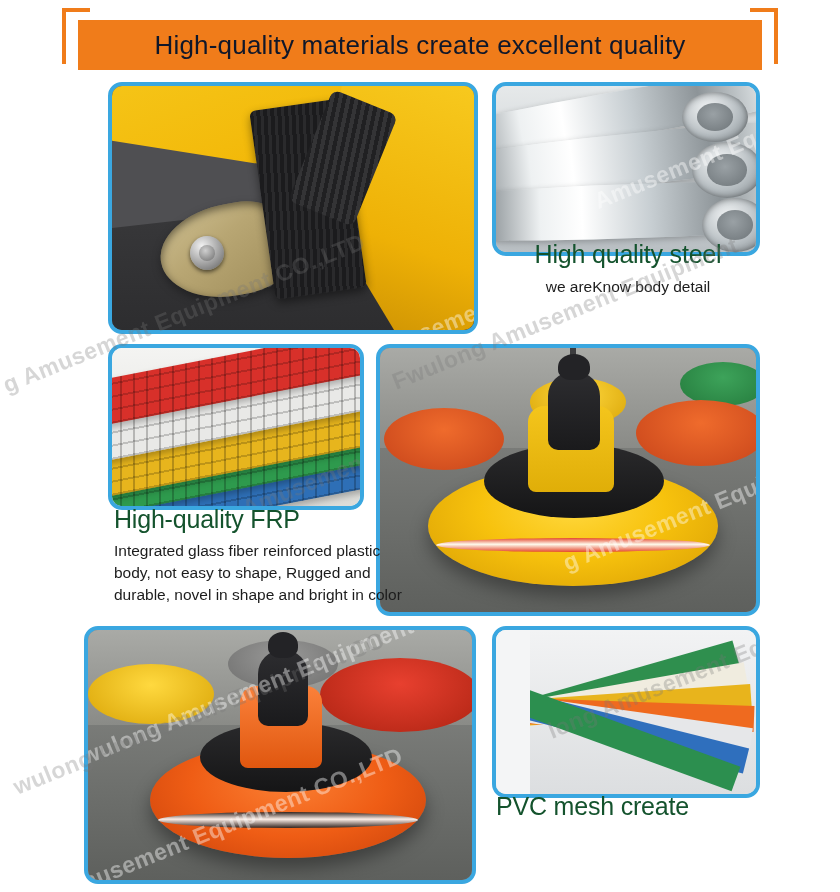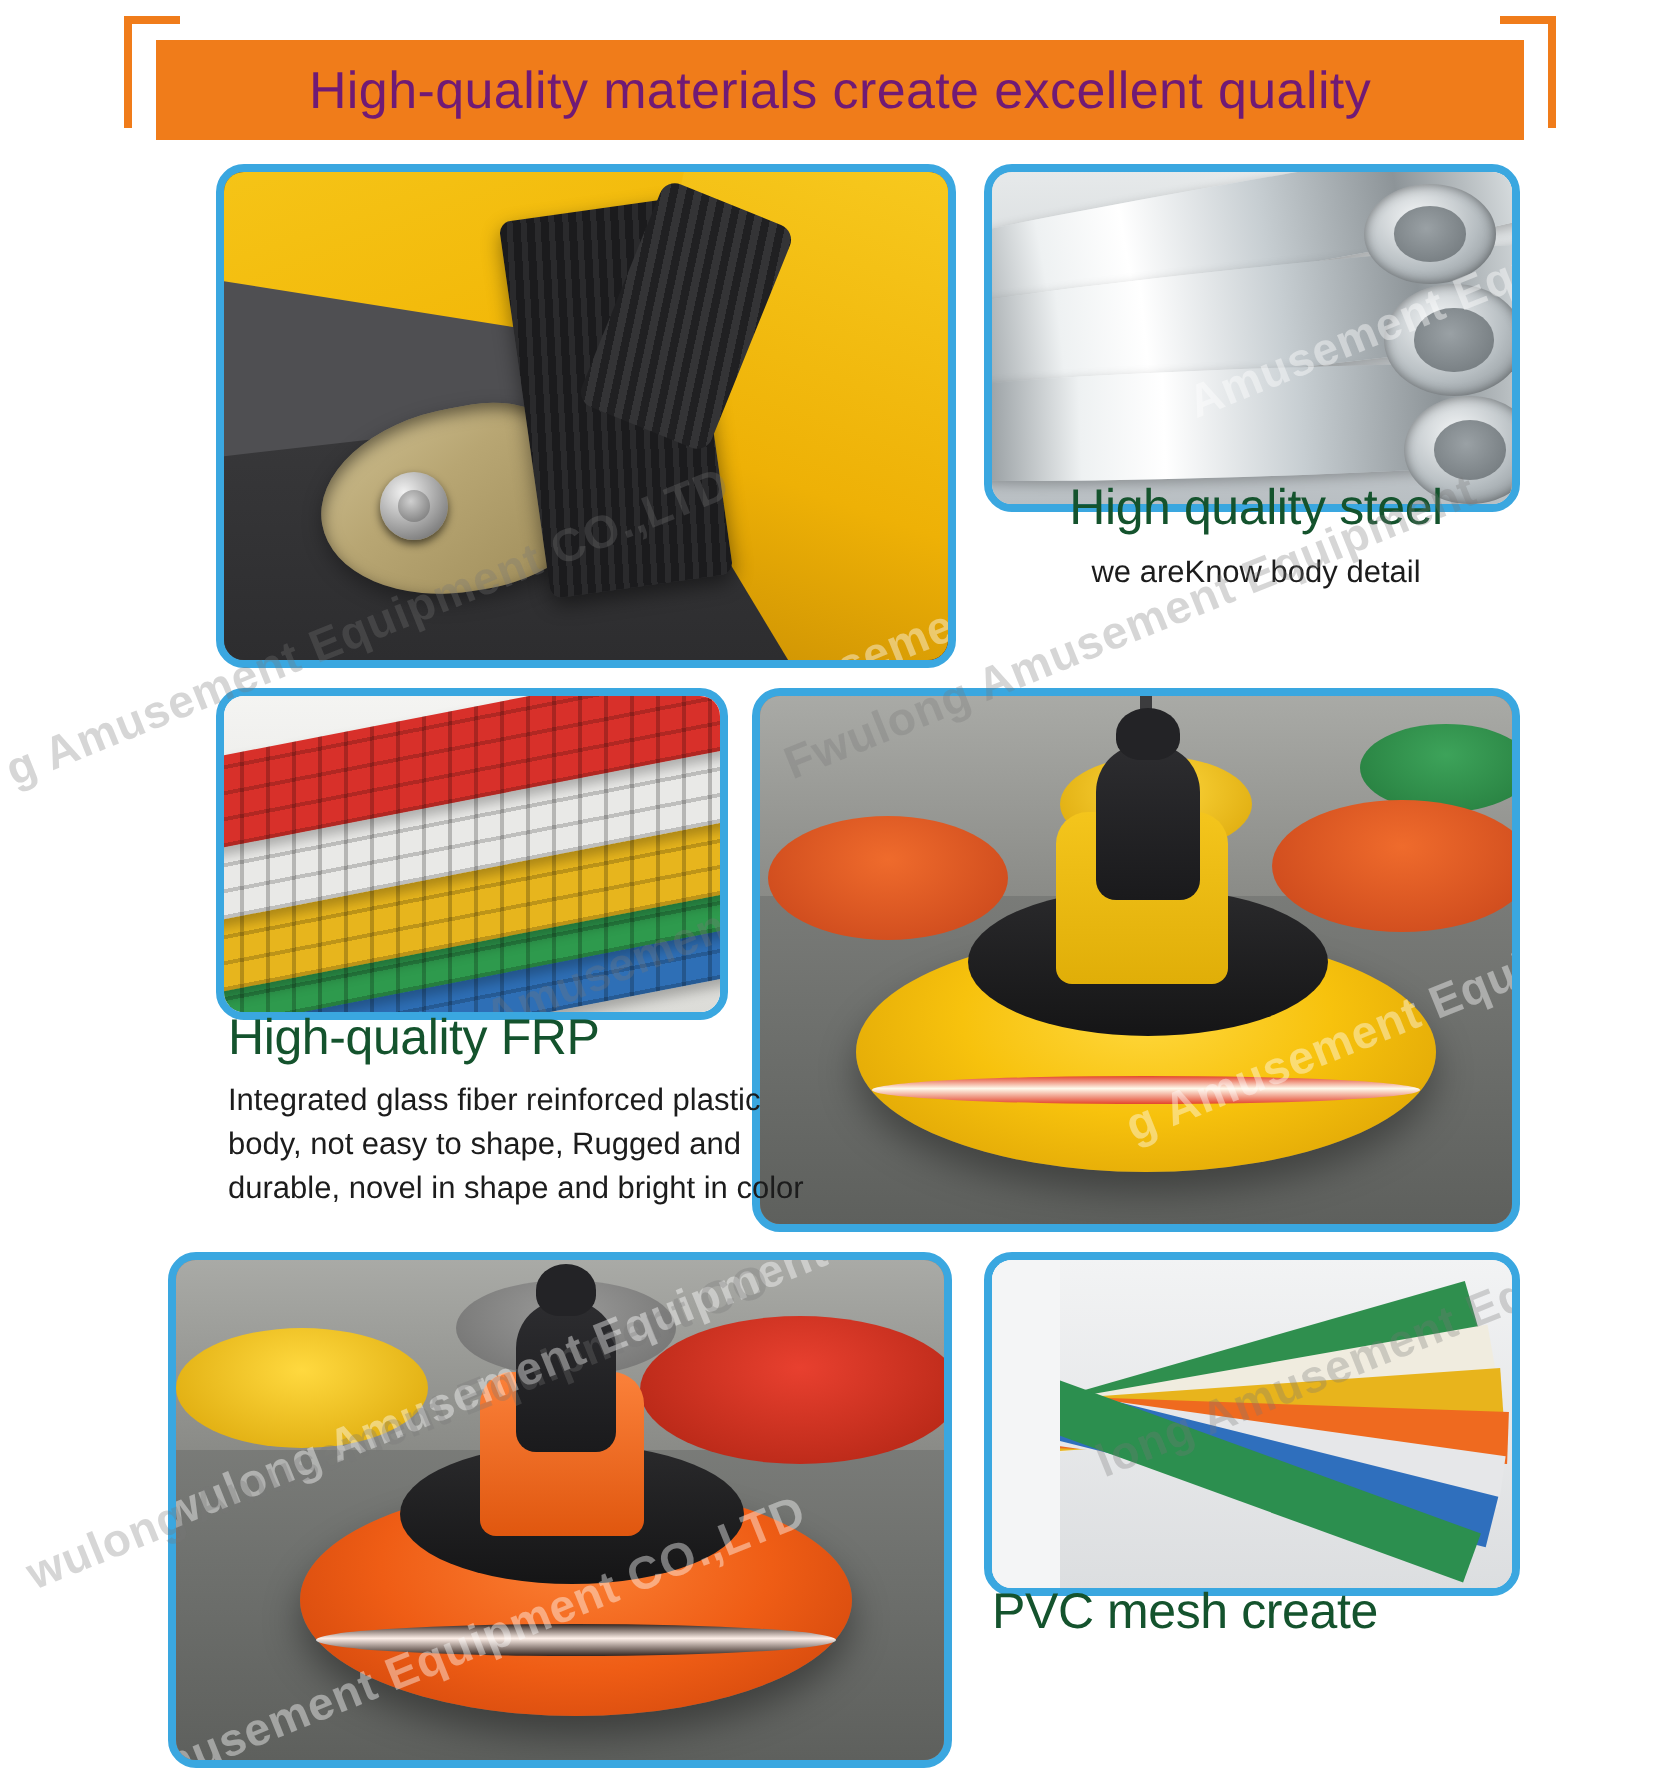--- a/index.html
+++ b/index.html
@@ -14,21 +14,21 @@
   .page{position:relative;width:840px;height:892px;}
 
   
   .banner{
     position:absolute;left:78px;top:20px;width:684px;height:50px;
     background:#f07c1a;
     display:flex;align-items:center;justify-content:center;
     box-sizing:border-box;
   }
   .banner-title{
-    color:#701a75;font-size:26px;letter-spacing:.2px;font-weight:400;
+    color:#0f172a;font-size:26px;letter-spacing:.2px;font-weight:400;
     white-space:nowrap;
   }
   .banner-deco{
     position:absolute;background:#f07c1a;
   }
   .deco-l-top{left:62px;top:8px;width:28px;height:4px;}
   .deco-l-bot{left:62px;top:8px;width:4px;height:56px;}
   .deco-r-top{left:750px;top:8px;width:28px;height:4px;}
   .deco-r-bot{left:774px;top:8px;width:4px;height:56px;}
 

